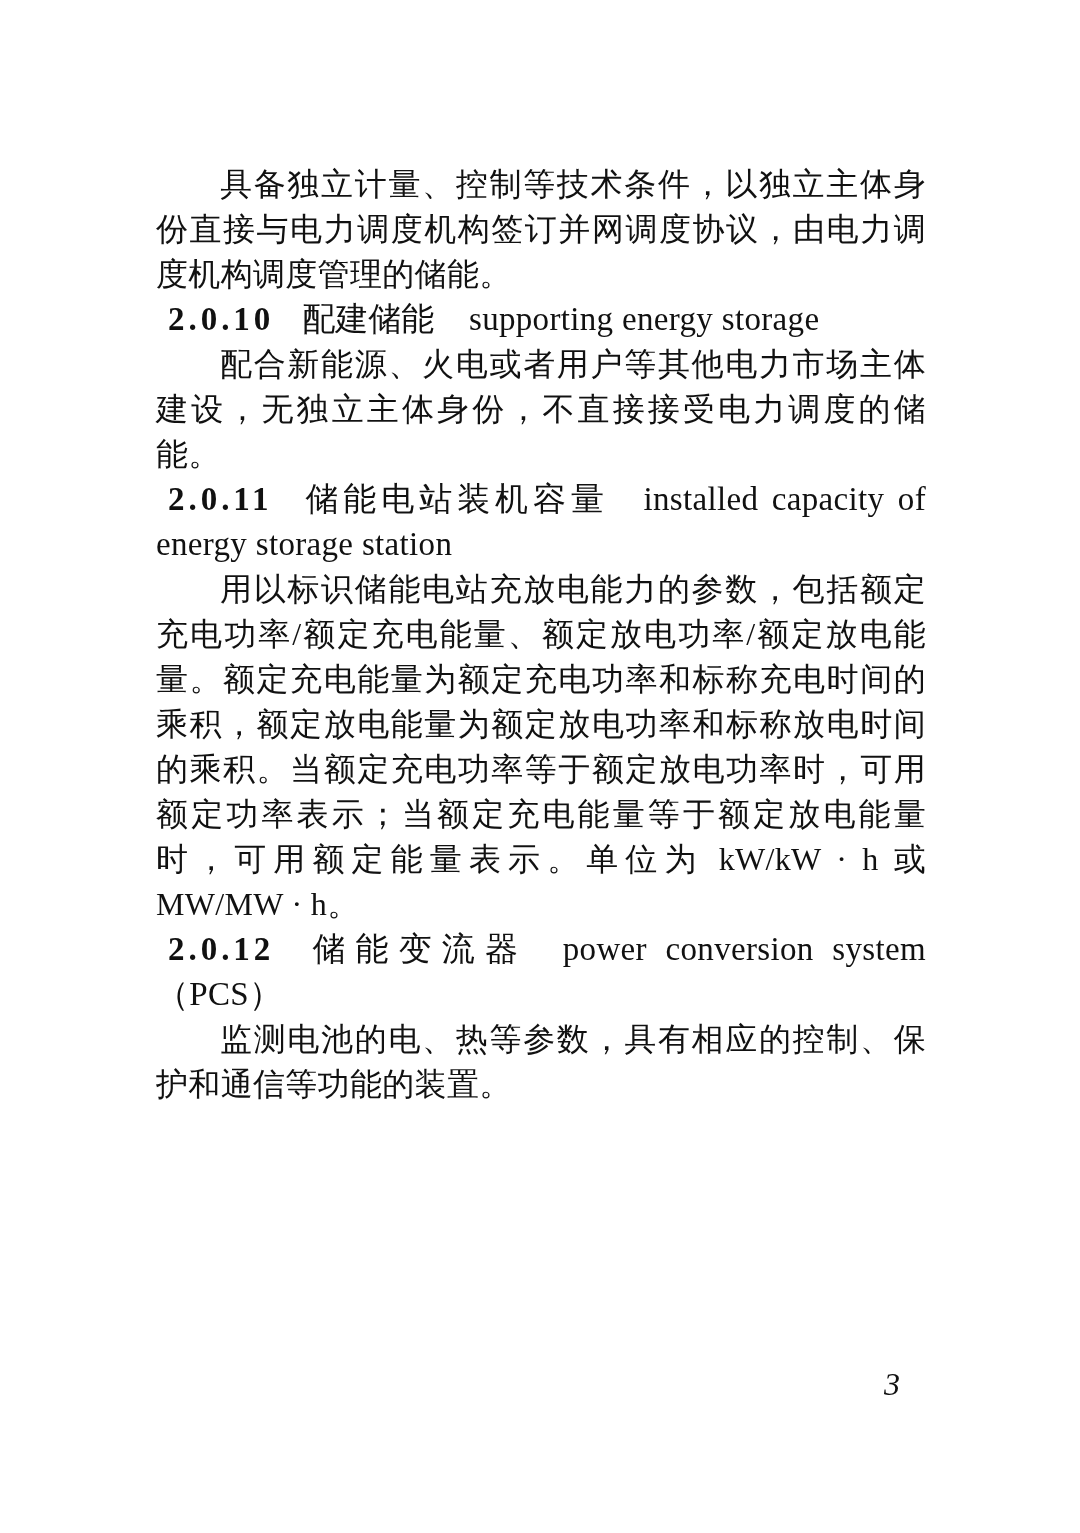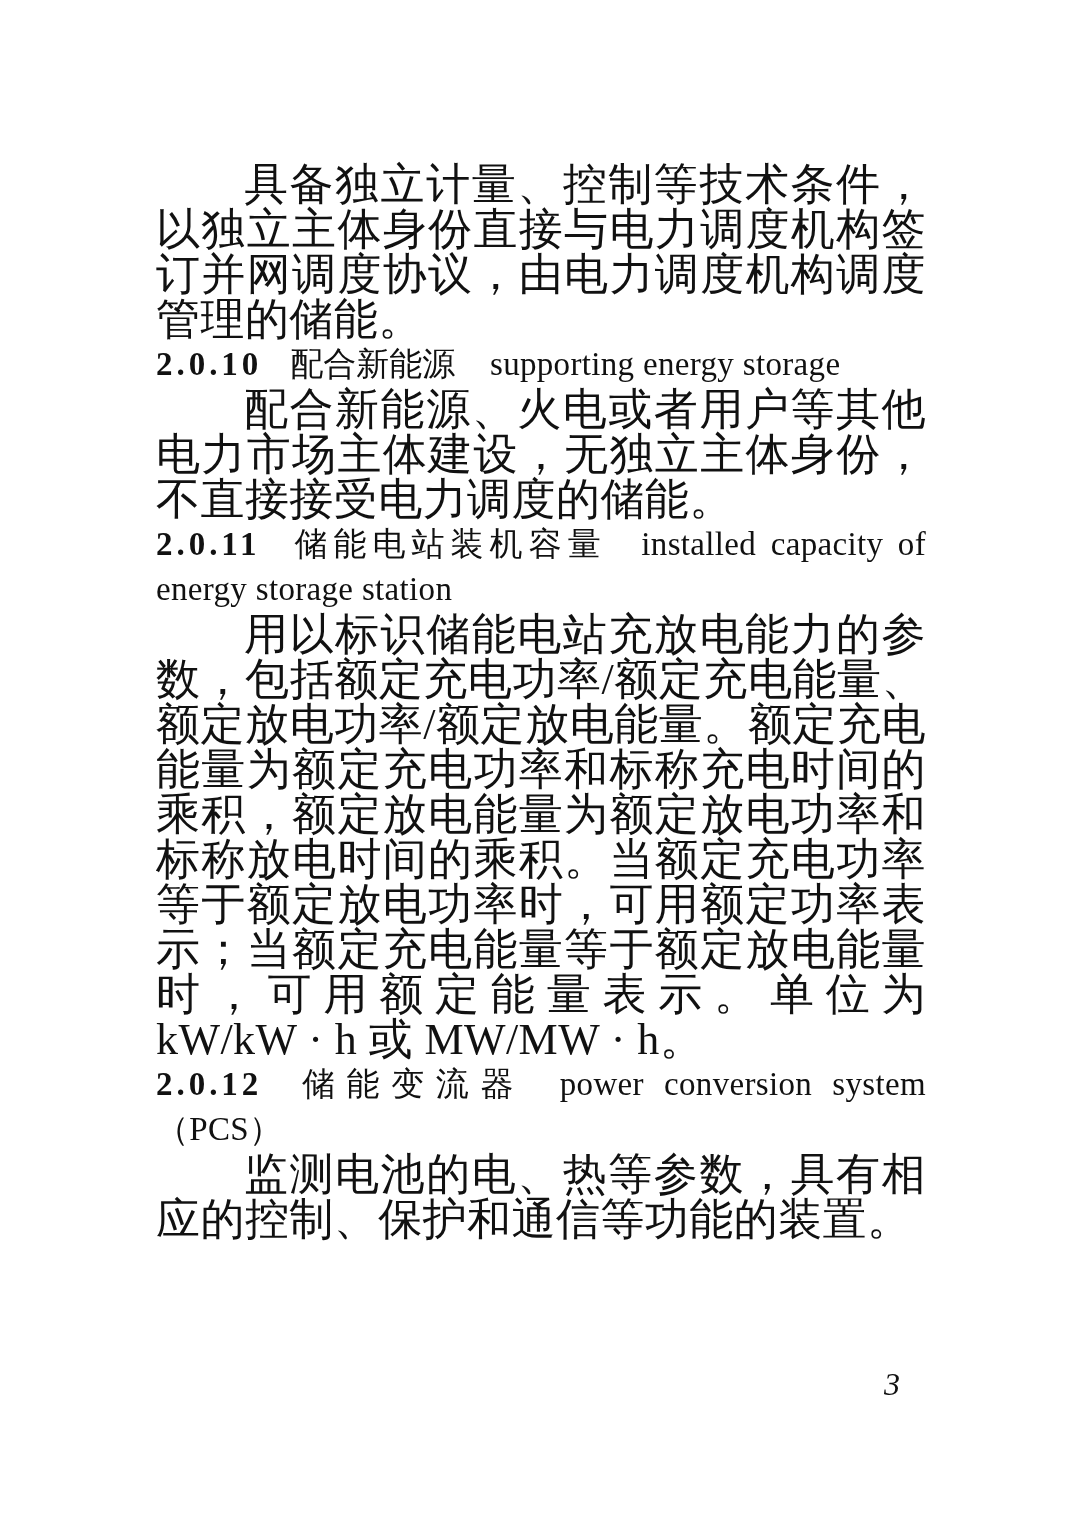--- a/index.html
+++ b/index.html
@@ -16,38 +16,39 @@
     overflow: hidden;
   }
   .text-block {
     position: absolute;
     left: 156px;
     top: 162px;
     width: 770px;
   }
   .body-para {
     margin: 0;
-    font-size: 44px;
+    font-size: 32px;
     line-height: 45px;
     text-indent: 2em;
     text-align: justify;
     letter-spacing: 0.01em;
   }
   .term-heading {
     margin: 0;
     font-size: 33px;
     line-height: 45px;
     font-weight: normal;
     text-align: justify;
   }
   .term-number {
     font-weight: bold;
     letter-spacing: 0.12em;
     margin-right: 0.85em;
     font-family: "Liberation Serif", "DejaVu Serif", serif;
+    margin-left: 12px;
   }
   .term-zh {
     margin-right: 1.05em;
   }
   .term-en {
     letter-spacing: 0.01em;
   }
   .page-number {
     position: absolute;
     left: 884px;
@@ -59,21 +60,21 @@
 </style>
 </head>
 <body>
 
 <div class="page">
   <main class="text-block">
 
     <p class="body-para">具备独立计量、控制等技术条件，以独立主体身份直接与电力调度机构签订并网调度协议，由电力调度机构调度管理的储能。</p>
 
     <h3 class="term-heading">
-      <span class="term-number">2.0.10</span><span class="term-zh">配合新能源</span><span class="term-en">supporting energy storage</span>
+      <span class="term-number">2.0.10</span><span class="term-zh">配建储能</span><span class="term-en">supporting energy storage</span>
     </h3>
 
     <p class="body-para">配合新能源、火电或者用户等其他电力市场主体建设，无独立主体身份，不直接接受电力调度的储能。</p>
 
     <h3 class="term-heading">
       <span class="term-number">2.0.11</span><span class="term-zh">储能电站装机容量</span><span class="term-en">installed capacity of energy storage station</span>
     </h3>
 
     <p class="body-para">用以标识储能电站充放电能力的参数，包括额定充电功率/额定充电能量、额定放电功率/额定放电能量。额定充电能量为额定充电功率和标称充电时间的乘积，额定放电能量为额定放电功率和标称放电时间的乘积。当额定充电功率等于额定放电功率时，可用额定功率表示；当额定充电能量等于额定放电能量时，可用额定能量表示。单位为 kW/kW · h 或 MW/MW · h。</p>
 

